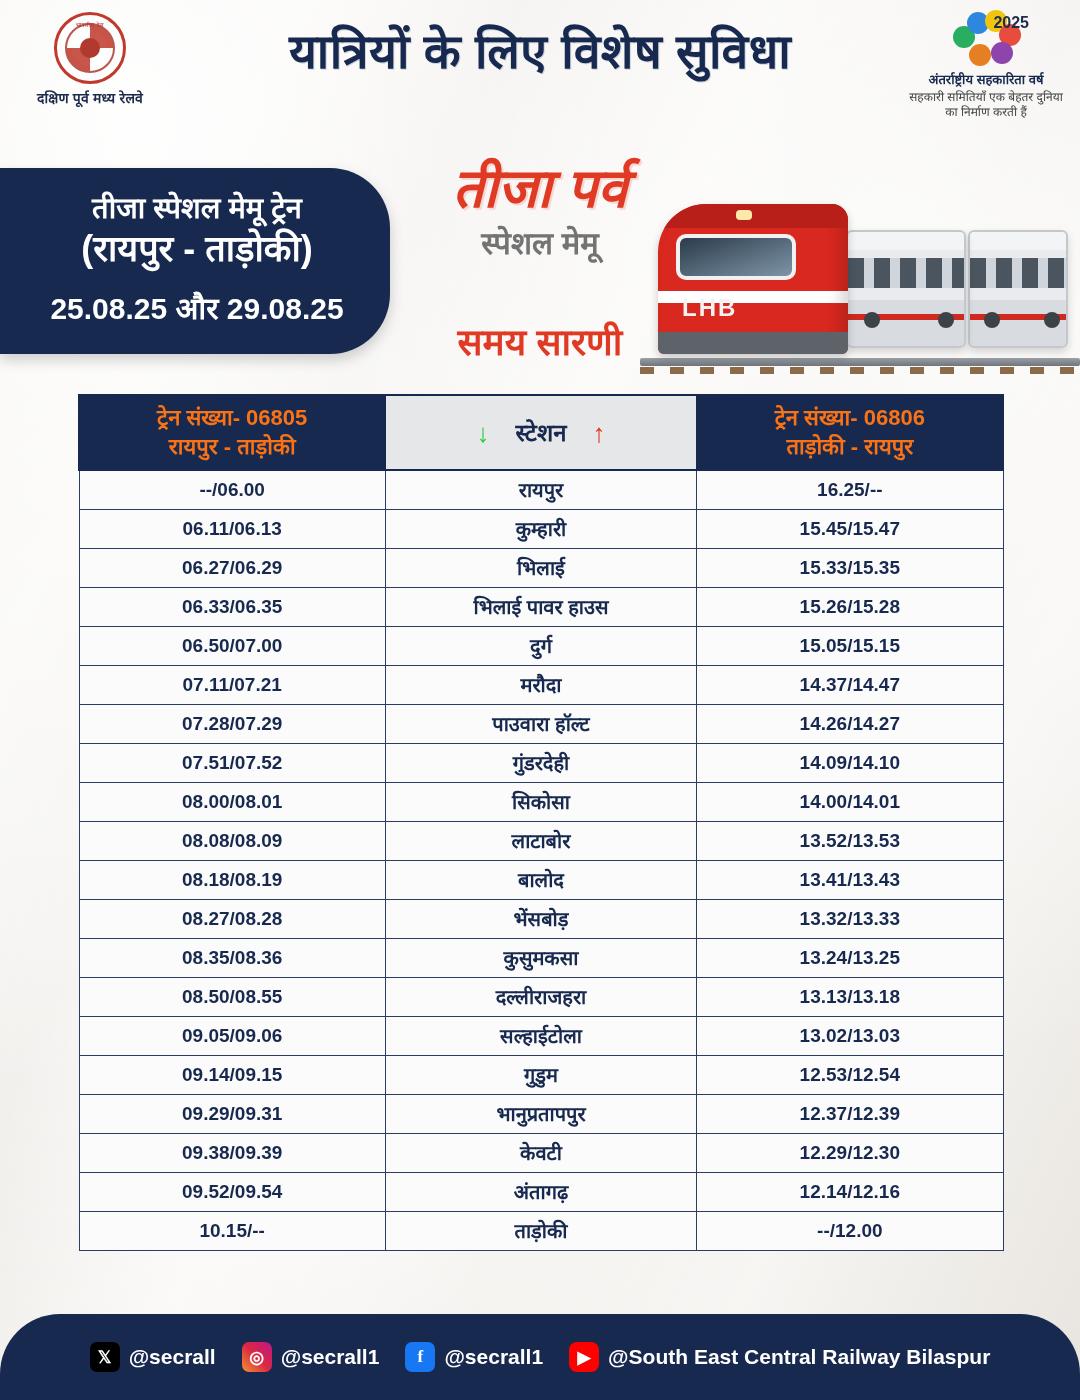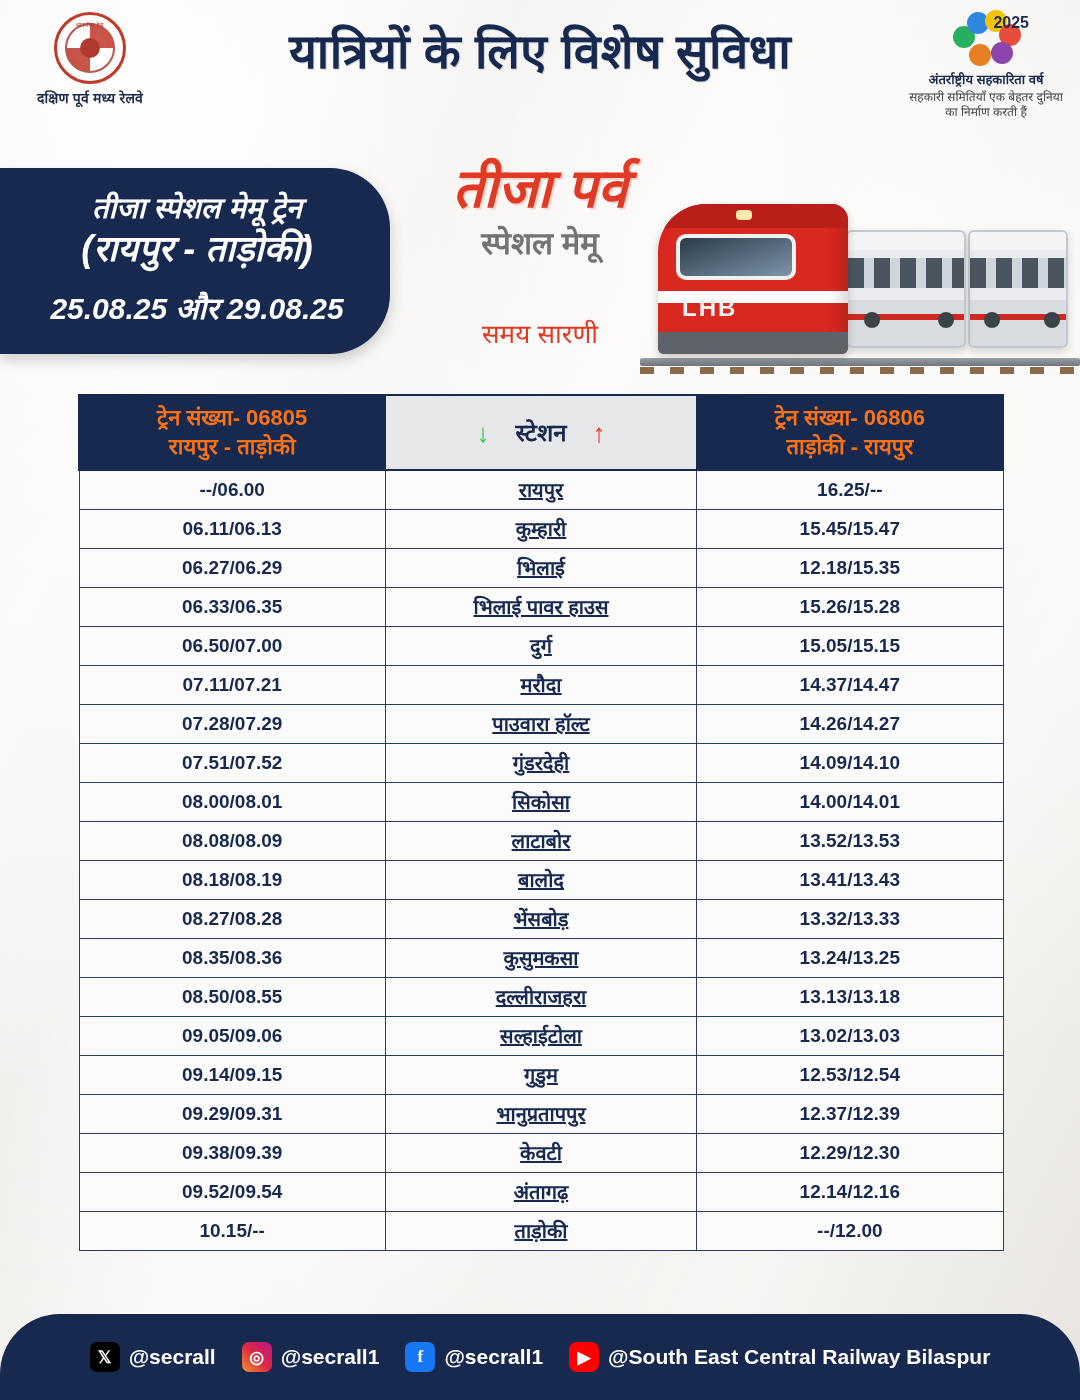--- a/index.html
+++ b/index.html
@@ -100,41 +100,40 @@
   .coop-line1 { margin-top:2px; font-size:13px; font-weight:bold; color:#18294f; }
   .coop-line2 { font-size:12px; color:#444; line-height:1.25; margin-top:2px; }
 
   
   .info-panel {
     position:absolute; left:0; top:168px; width:390px; padding:22px 26px 24px 30px;
     background:#18294f;
     border-radius:0 60px 60px 0;
     color:#fff;
     box-shadow:0 6px 14px rgba(0,0,0,.18);
-    font-style:italic;
   }
   .info-panel div { font-weight:bold; text-align:center; }
   .info-line1 { font-size:29px; line-height:1.25; }
   .info-line2 { font-size:36px; line-height:1.3; }
   .info-line3 { font-size:30px; line-height:1.35; margin-top:16px; }
 
   
   .fest {
     position:absolute; left:390px; top:160px; width:300px; text-align:center;
   }
   .fest-title {
     font-size:54px; font-weight:bold; color:#e03a24;
     font-style:italic; line-height:1.05;
     text-shadow:2px 2px 0 #f6d8d2;
   }
   .fest-sub {
     margin-top:4px; font-size:31px; font-weight:bold; color:#737373;
   }
   .fest-time {
-    margin-top:52px; font-size:26px; font-weight:normal; color:#e03a24;
+    margin-top:52px; font-size:37px; font-weight:bold; color:#e03a24;
   }
 
   
   .train {
     position:absolute; right:0; top:120px; width:450px; height:260px;
   }
   .rail {
     position:absolute; left:10px; right:0; bottom:14px; height:8px;
     background:linear-gradient(#9aa0a6,#6f757b);
     border-radius:2px;
@@ -210,21 +209,21 @@
   .mid-label { font-size:24px; font-weight:bold; color:#18294f; }
   tbody td {
     border:1px solid #2b3d63;
     background:#fbfbfb;
     color:#18294f;
     font-size:19px; font-weight:bold;
     text-align:center;
     padding:5px 4px;
     height:39px;
   }
-  tbody td.station { font-size:20px;text-decoration:underline; }
+  tbody td.station { font-size:20px; }
   col.c-time { width:31.5%; }
   col.c-stn  { width:32%; }
 
   
   .footer {
     position:absolute; left:0; right:0; bottom:0; height:86px;
     background:#18294f;
     border-radius:60px 60px 0 0;
     display:flex; align-items:center; justify-content:center; gap:26px;
     color:#fff;
@@ -341,21 +340,21 @@
             <td>16.25/--</td>
           </tr>
           <tr>
             <td>06.11/06.13</td>
             <td class="station">कुम्हारी</td>
             <td>15.45/15.47</td>
           </tr>
           <tr>
             <td>06.27/06.29</td>
             <td class="station">भिलाई</td>
-            <td>12.18/15.35</td>
+            <td>15.33/15.35</td>
           </tr>
           <tr>
             <td>06.33/06.35</td>
             <td class="station">भिलाई पावर हाउस</td>
             <td>15.26/15.28</td>
           </tr>
           <tr>
             <td>06.50/07.00</td>
             <td class="station">दुर्ग</td>
             <td>15.05/15.15</td>

